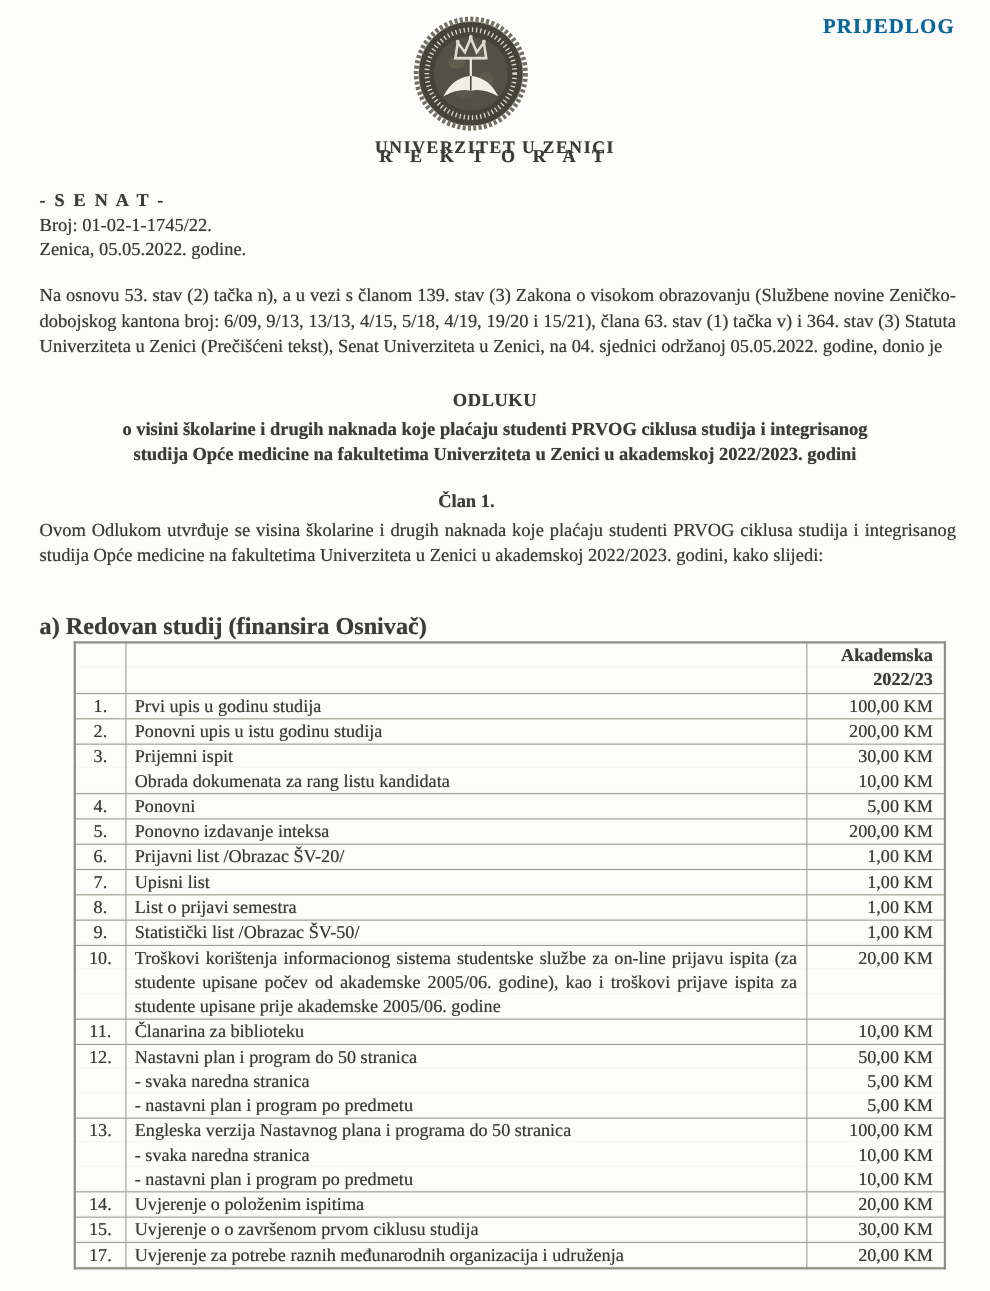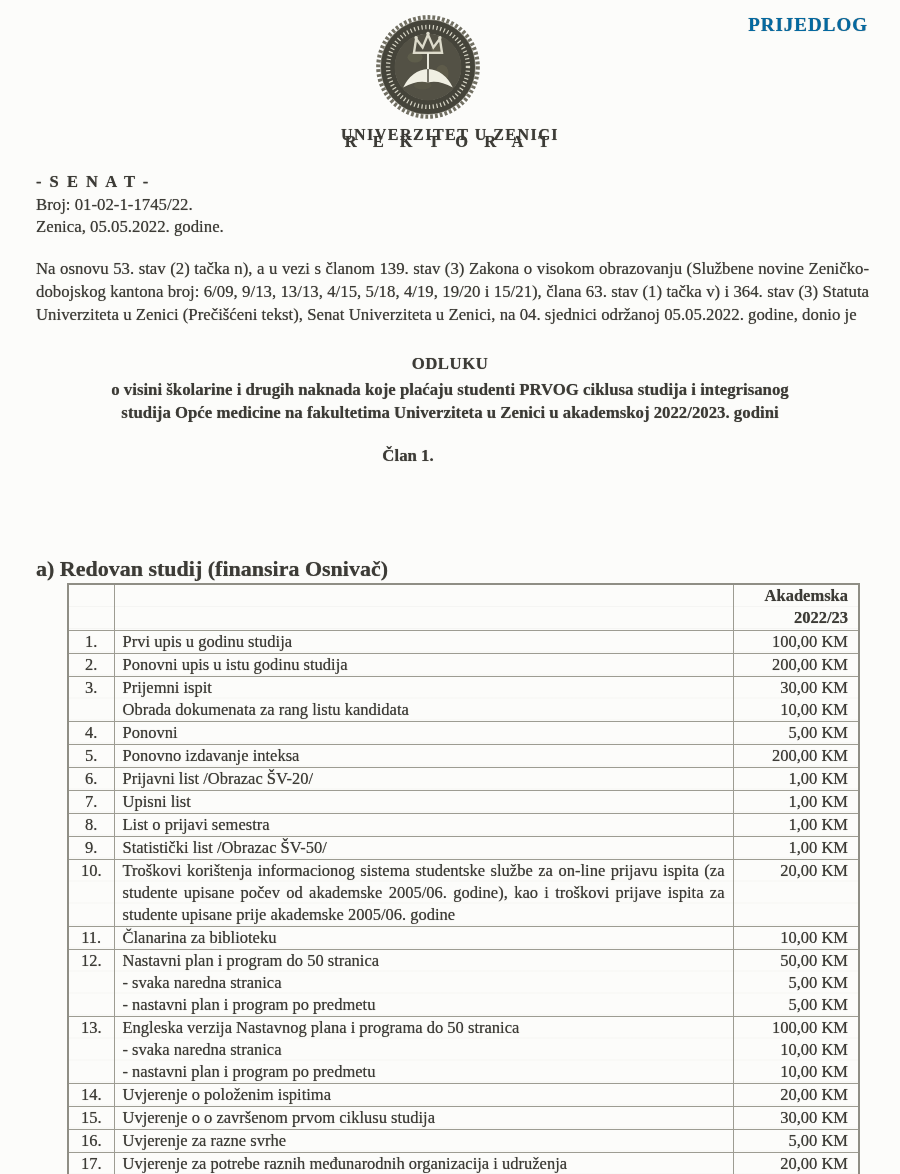--- a/index.html
+++ b/index.html
@@ -41,21 +41,21 @@
   }
   .decision-title {
     position: absolute; top: 354px; left: 0; width: 900px;
     text-align: center; font-weight: bold; font-size: 16.8px; letter-spacing: 0.5px;
   }
   .decision-subtitle {
     position: absolute; top: 378px; left: 44px; width: 812px;
     text-align: center; font-weight: bold; font-size: 16.8px; line-height: 23px;
   }
   .article-heading {
-    position: absolute; top: 446px; left: 0; width: 816px;
+    position: absolute; top: 446px; left: 16px; width: 816px;
     text-align: center; font-weight: bold; font-size: 16.8px;
   }
   .article-body {
     position: absolute; top: 470px; left: 36px; width: 833px;
     font-size: 16.8px; line-height: 23px; text-align: justify;
   }
   .section-heading {
     position: absolute; top: 556px; left: 36px;
     font-weight: bold; font-size: 22px;
   }
@@ -121,20 +121,21 @@
 
   <p class="preamble">Na osnovu 53. stav (2) tačka n), a u vezi s članom 139. stav (3) Zakona o visokom obrazovanju (Službene novine Zeničko-dobojskog kantona broj: 6/09, 9/13, 13/13, 4/15, 5/18, 4/19, 19/20 i 15/21), člana 63. stav (1) tačka v) i 364. stav (3) Statuta Univerziteta u Zenici (Prečišćeni tekst), Senat Univerziteta u Zenici, na 04. sjednici održanoj 05.05.2022. godine, donio je</p>
 
   <div class="decision-title">ODLUKU</div>
   <div class="decision-subtitle">
     <div>o visini školarine i drugih naknada koje plaćaju studenti PRVOG ciklusa studija i integrisanog</div>
     <div>studija Opće medicine na fakultetima Univerziteta u Zenici u akademskoj 2022/2023. godini</div>
   </div>
 
   <div class="article-heading">Član 1.</div>
+  <p class="article-body">Ovom Odlukom utvrđuje se visina školarine i drugih naknada koje plaćaju studenti PRVOG ciklusa studija i integrisanog studija Opće medicine na fakultetima Univerziteta u Zenici u akademskoj 2022/2023. godini, kako slijedi:</p>
 
   <div class="section-heading">a) Redovan studij (finansira Osnivač)</div>
 
   <table class="fees">
     <tbody>
       <tr class="header-row">
         <td class="col-num"></td>
         <td class="col-desc"></td>
         <td class="col-amt amt-header">
           <div>Akademska</div>
@@ -280,29 +281,20 @@
         <tr>
           <td class="col-num">15.</td>
           <td class="col-desc">
             <div>Uvjerenje o o završenom prvom ciklusu studija</div>
           </td>
           <td class="col-amt">
             <div>30,00 KM</div>
           </td>
         </tr>
         <tr>
-          <td class="col-num">16.</td>
-          <td class="col-desc">
-            <div>Uvjerenje za razne svrhe</div>
-          </td>
-          <td class="col-amt">
-            <div>5,00 KM</div>
-          </td>
-        </tr>
-        <tr>
           <td class="col-num">17.</td>
           <td class="col-desc">
             <div>Uvjerenje za potrebe raznih međunarodnih organizacija i udruženja</div>
           </td>
           <td class="col-amt">
             <div>20,00 KM</div>
           </td>
         </tr>
       </tbody>
   </table>

